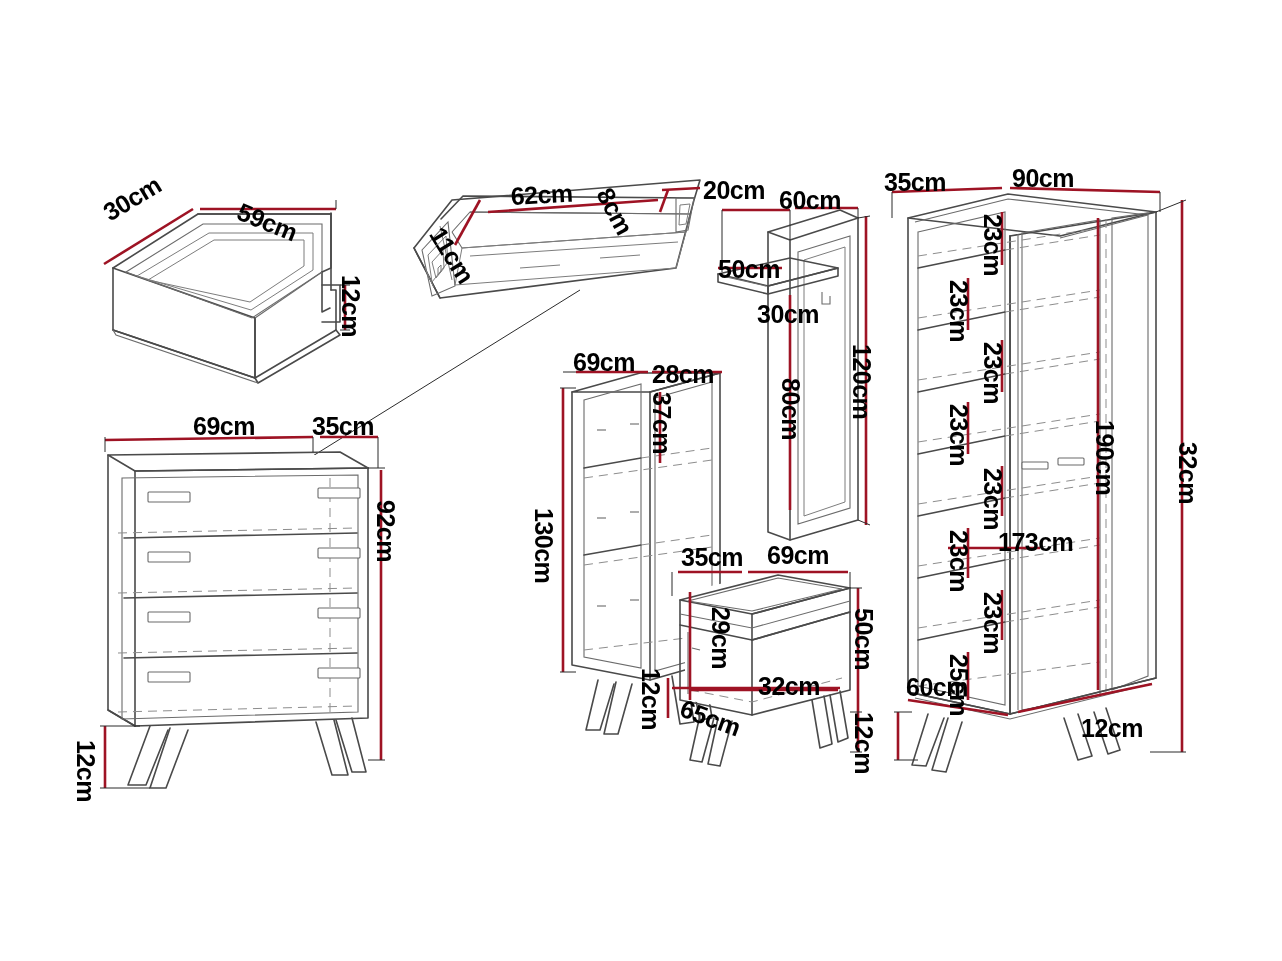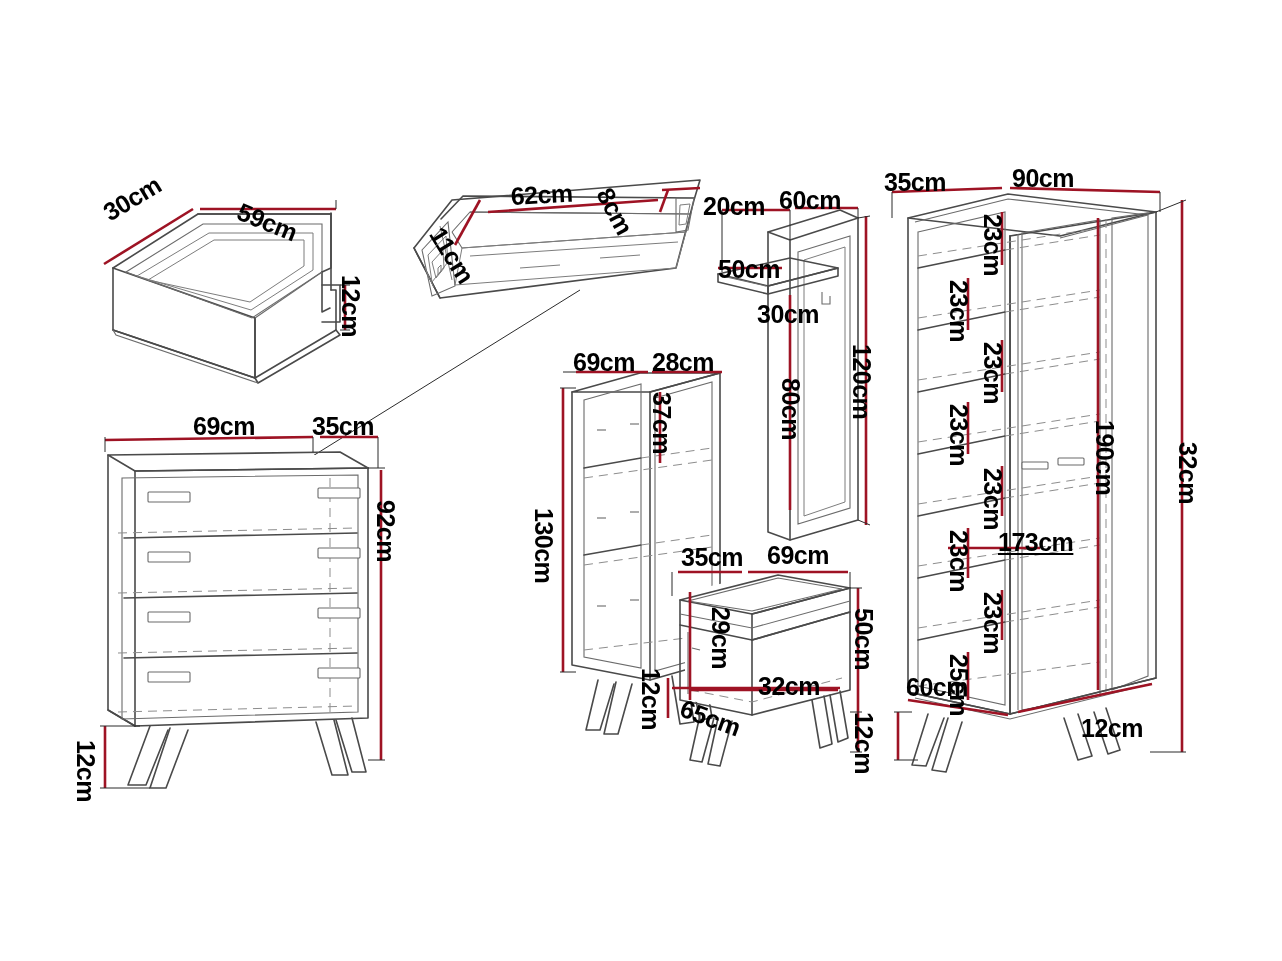--- a/index.html
+++ b/index.html
@@ -364,21 +364,21 @@
 <div class="lbl vert" style="left:400px;top:500px;transform:rotate(90deg);">
   <b>92cm</b>
 </div>
 <div class="lbl vert" style="left:100px;top:740px;transform:rotate(90deg);">
   <b>12cm</b>
 </div>
 
 <div class="lbl" style="left:573px;top:348px;">
   <b>69cm</b>
 </div>
-<div class="lbl" style="left:652px;top:348px;">
+<div class="lbl" style="left:652px;top:360px;">
   <b>28cm</b>
 </div>
 <div class="lbl vert" style="left:676px;top:392px;transform:rotate(90deg);">
   <b>37cm</b>
 </div>
 <div class="lbl vert" style="left:558px;top:508px;transform:rotate(90deg);">
   <b>130cm</b>
 </div>
 <div class="lbl vert" style="left:665px;top:668px;transform:rotate(90deg);">
   <b>12cm</b>
@@ -399,21 +399,21 @@
 <div class="lbl" style="left:686px;top:694px;transform:rotate(20deg);transform-origin:left top;">
   <b>65cm</b>
 </div>
 <div class="lbl vert" style="left:878px;top:608px;transform:rotate(90deg);">
   <b>50cm</b>
 </div>
 <div class="lbl vert" style="left:878px;top:712px;transform:rotate(90deg);">
   <b>12cm</b>
 </div>
 
-<div class="lbl" style="left:703px;top:192px;">
+<div class="lbl" style="left:703px;top:176px;">
   <b>20cm</b>
 </div>
 <div class="lbl" style="left:779px;top:186px;">
   <b>60cm</b>
 </div>
 <div class="lbl" style="left:718px;top:255px;">
   <b>50cm</b>
 </div>
 <div class="lbl" style="left:757px;top:300px;">
   <b>30cm</b>
@@ -450,21 +450,21 @@
 <div class="lbl vert" style="left:973px;top:530px;transform:rotate(90deg);">
   <b>23cm</b>
 </div>
 <div class="lbl vert" style="left:1007px;top:592px;transform:rotate(90deg);">
   <b>23cm</b>
 </div>
 <div class="lbl vert" style="left:973px;top:654px;transform:rotate(90deg);">
   <b>25cm</b>
 </div>
 
-<div class="lbl" style="left:998px;top:528px;text-decoration:underline;">
+<div class="lbl" style="left:998px;top:528px;">
   <b>173cm</b>
 </div>
 <div class="lbl vert" style="left:1119px;top:420px;transform:rotate(90deg);">
   <b>190cm</b>
 </div>
 <div class="lbl vert" style="left:1202px;top:442px;transform:rotate(90deg);">
   <b>32cm</b>
 </div>
 <div class="lbl" style="left:906px;top:673px;">
   <b>60cm</b>

